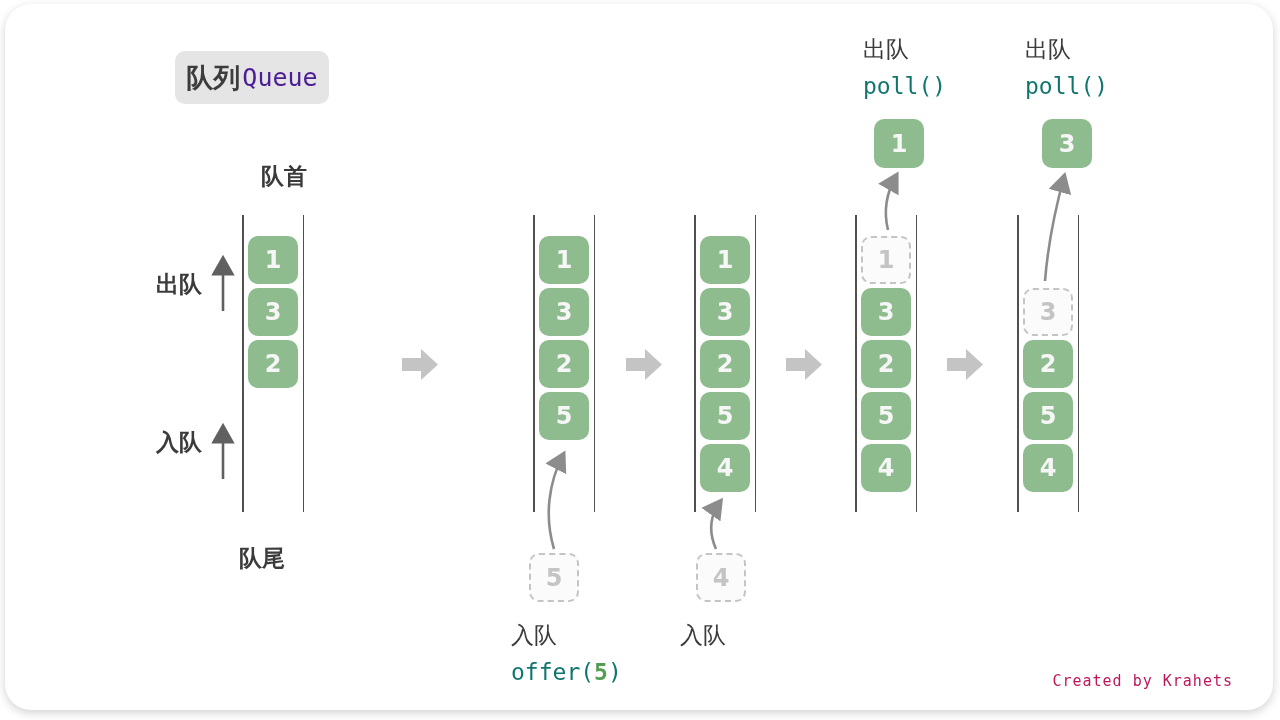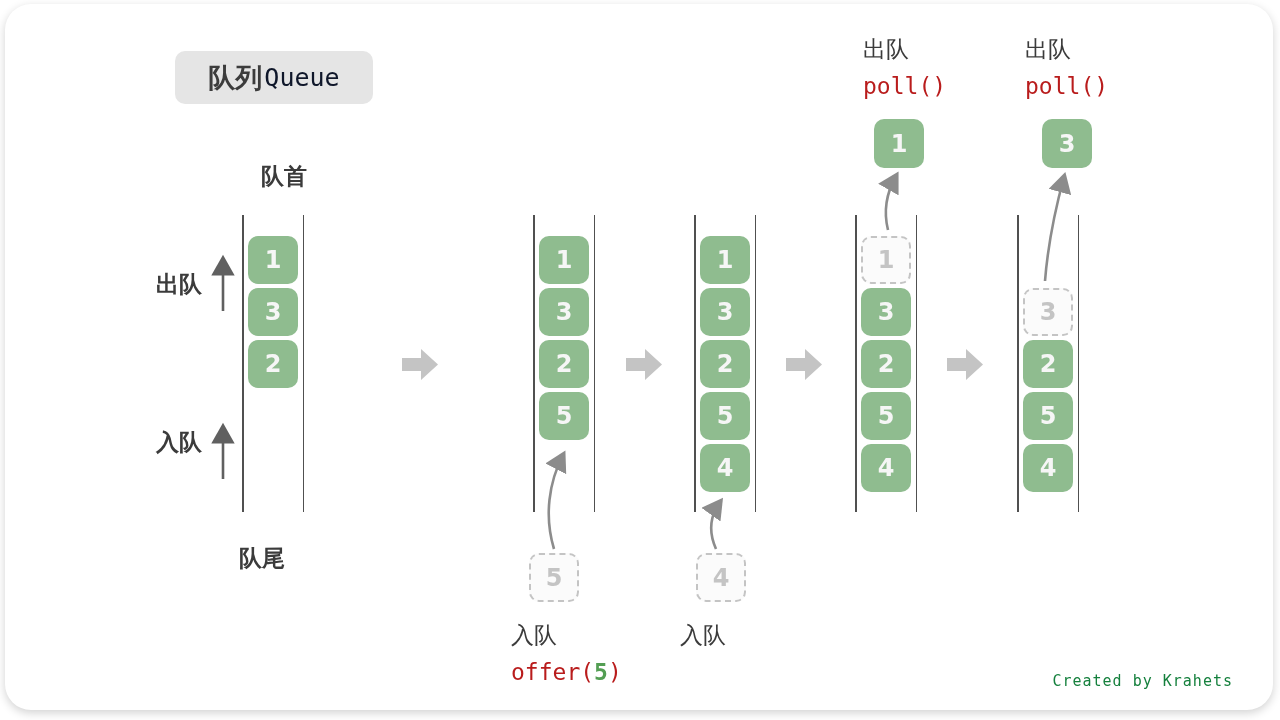--- a/index.html
+++ b/index.html
@@ -1,47 +1,47 @@
 <!DOCTYPE html>
 <html><head>
 <meta charset="utf-8">
 <style>
   html,body{margin:0;padding:0;width:1280px;height:720px;background:#ffffff;overflow:hidden;}
   body{font-family:"DejaVu Sans","Liberation Sans",sans-serif;}
   .card{position:absolute;left:5px;top:4px;width:1268px;height:706px;background:#ffffff;
         border-radius:26px;box-shadow:0 3px 10px rgba(0,0,0,0.18);}
   
-  .badge{position:absolute;left:170px;top:47px;width:198px;height:53px;background:#e5e5e5;
+  .badge{position:absolute;left:170px;top:47px;width:154px;height:53px;background:#e5e5e5;
          border-radius:10px;display:flex;align-items:center;justify-content:center;gap:2px;}
   .badge .zh{font-weight:bold;font-size:27px;color:#3c3c3c;}
-  .badge .en{font-family:"DejaVu Sans Mono","Liberation Mono",monospace;font-size:25px;color:#0f172a;}
+  .badge .en{font-family:"DejaVu Sans Mono","Liberation Mono",monospace;font-size:25px;color:#4c1d95;}
   
   .lbl{position:absolute;font-weight:bold;font-size:23px;color:#3b3b3b;white-space:nowrap;}
   
   .queue{position:absolute;top:211px;width:62px;height:297px;}
   .vline{position:absolute;top:0;width:1.5px;height:100%;background:#505050;}
   .vline.left{left:0;}
   .vline.right{right:0;}
   .cell{position:absolute;left:6px;width:50px;height:48px;border-radius:10px;
         display:flex;align-items:center;justify-content:center;
         font-weight:bold;font-size:24px;box-sizing:border-box;}
   .solid{background:#8fbc8f;color:#f6f6f6;}
   .ghost{border:2px dashed #c4c4c4;background:#fbfbfb;color:#c4c4c4;}
   .s0{top:21px;} .s1{top:73px;} .s2{top:125px;} .s3{top:177px;} .s4{top:229px;}
   
   .free{position:absolute;width:50px;height:49px;border-radius:10px;display:flex;
         align-items:center;justify-content:center;font-weight:bold;font-size:24px;box-sizing:border-box;}
   
   .op{position:absolute;line-height:34px;white-space:nowrap;}
   .op .zh{font-size:23px;color:#3b3b3b;}
-  .op .code{font-family:"DejaVu Sans Mono","Liberation Mono",monospace;font-size:23px;color:#b91c1c;}
+  .op .code{font-family:"DejaVu Sans Mono","Liberation Mono",monospace;font-size:23px;color:#0f766e;}
   .op .arg{font-family:"DejaVu Sans Mono","Liberation Mono",monospace;font-size:23px;font-weight:bold;color:#539e53;}
   .watermark{position:absolute;right:40px;bottom:20px;
              font-family:"DejaVu Sans Mono","Liberation Mono",monospace;
-             font-size:15px;color:#15803d;letter-spacing:1px;}
+             font-size:15px;color:#be185d;letter-spacing:1px;}
   svg.overlay{position:absolute;left:0;top:0;width:1280px;height:720px;pointer-events:none;}
 </style>
 </head>
 <body>
 
 <div class="card">
 
   <div class="badge">
     <span class="zh">队列</span>
     <span class="en">Queue</span>

